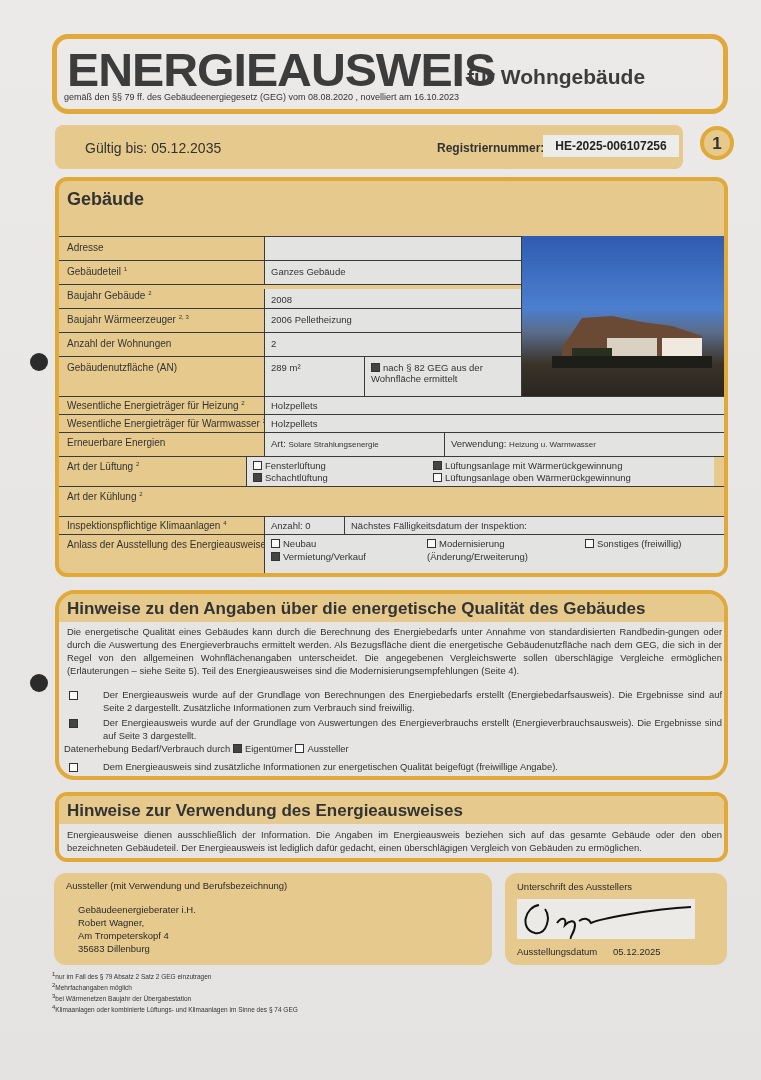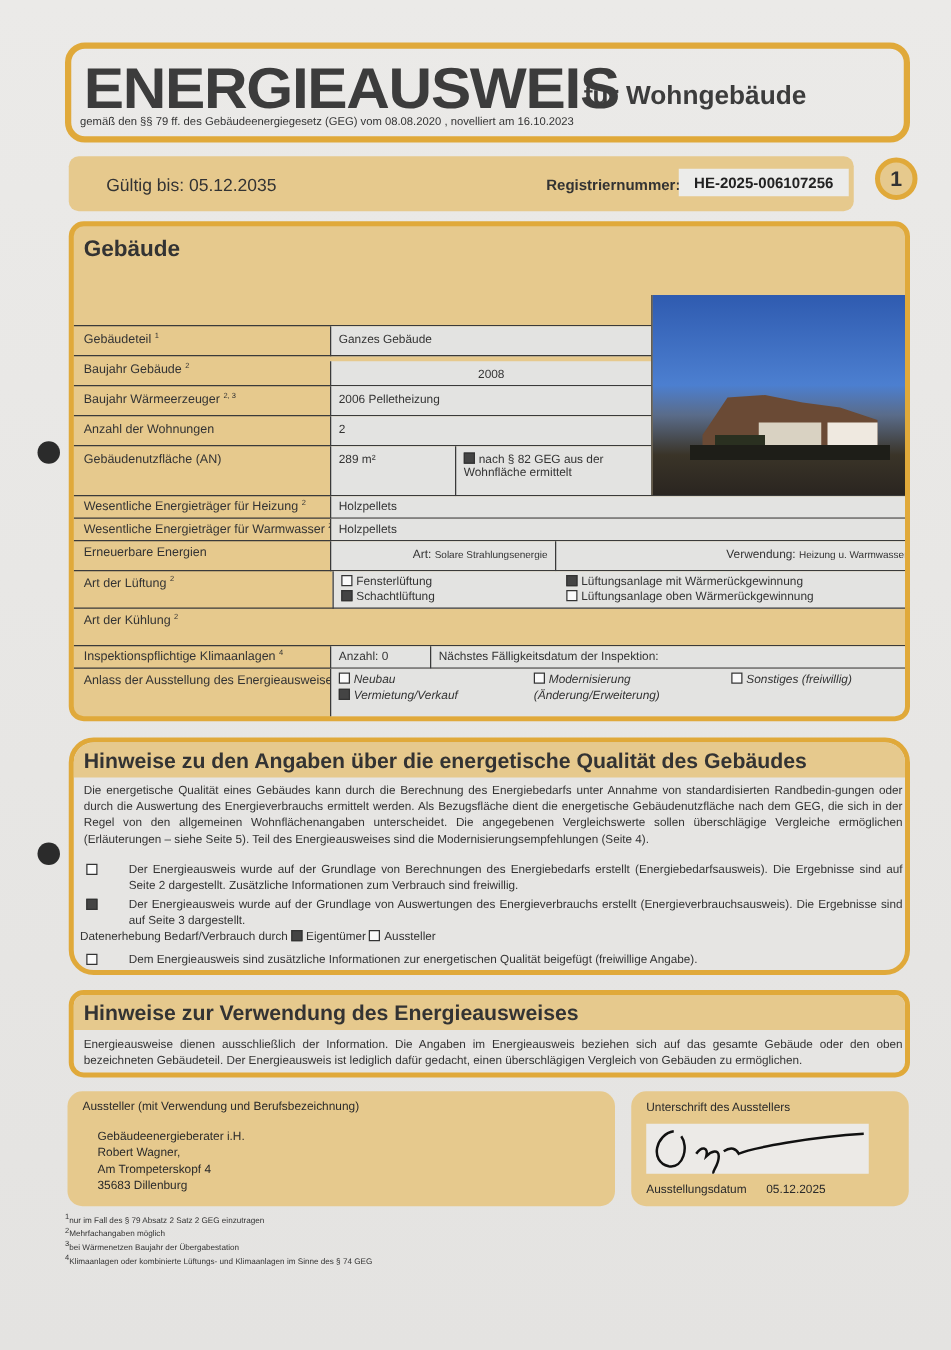--- a/index.html
+++ b/index.html
@@ -59,27 +59,31 @@
   <div class="valid">
     <div class="valid-left">Gültig bis: 05.12.2035</div>
     <div class="reg-label">Registriernummer:</div>
     <div class="reg-val">HE-2025-006107256</div>
   </div>
   <div class="pagenum">1</div>
 
   <div class="geb">
     <div class="sec-title">Gebäude</div>
 
+    <div class="row" style="top:55px;width:462px;">
+      <span class="lbl" style="top:5px">Adresse</span>
+      <div class="cell" style="left:205px;top:0;width:257px;height:24px;"></div>
+    </div>
     <div class="row" style="top:79px;width:462px;">
       <span class="lbl" style="top:5px"><span>Gebäudeteil</span> <sup>1</sup></span>
       <div class="cell" style="left:205px;top:0;width:257px;height:24px;">Ganzes Gebäude</div>
     </div>
     <div class="row" style="top:103px;width:462px;">
       <span class="lbl" style="top:5px"><span>Baujahr Gebäude</span> <sup>2</sup></span>
-      <div class="cell" style="left:205px;top:4px;width:257px;height:24px;text-align:center;">2008</div>
+      <div class="cell" style="left:205px;top:4px;width:257px;height:24px;">2008</div>
     </div>
     <div class="row" style="top:127px;width:462px;">
       <span class="lbl" style="top:5px"><span>Baujahr Wärmeerzeuger</span> <sup>2, 3</sup></span>
       <div class="cell" style="left:205px;top:0;width:257px;height:24px;">2006 Pelletheizung</div>
     </div>
     <div class="row" style="top:151px;width:462px;">
       <span class="lbl" style="top:5px">Anzahl der Wohnungen</span>
       <div class="cell" style="left:205px;top:0;width:257px;height:24px;">2</div>
     </div>
     <div class="row" style="top:175px;width:462px;height:40px;">
@@ -99,45 +103,45 @@
     </div>
 
     <div class="row" style="top:215px;width:673px;height:18px;">
       <span class="lbl" style="top:3px"><span>Wesentliche Energieträger für Heizung</span> <sup>2</sup></span>
       <div class="cell" style="left:205px;top:0;width:468px;height:18px;padding-top:3px;">Holzpellets</div>
     </div>
     <div class="row" style="top:233px;width:673px;height:18px;">
       <span class="lbl" style="top:3px"><span>Wesentliche Energieträger für Warmwasser</span> <sup>2</sup></span>
       <div class="cell" style="left:205px;top:0;width:468px;height:18px;padding-top:3px;">Holzpellets</div>
     </div>
-    <div class="row" style="top:251px;width:673px;height:24px;text-align:right;">
+    <div class="row" style="top:251px;width:673px;height:24px;">
       <span class="lbl" style="top:4px">Erneuerbare Energien</span>
       <div class="cell" style="left:385px;top:0;width:288px;height:24px;"><span>Verwendung:</span> <span style="font-size:8px">Heizung u. Warmwasser</span></div>
       <div class="cell" style="left:205px;top:0;width:180px;height:24px;"><span>Art:</span> <span style="font-size:8px">Solare Strahlungsenergie</span></div>
     </div>
     <div class="row" style="top:275px;width:673px;height:30px;">
       <span class="lbl" style="top:4px"><span>Art der Lüftung</span> <sup>2</sup></span>
-      <div class="cell" style="left:207px;top:0;width:468px;height:30px;padding:3px 11px;line-height:12px;">
+      <div class="cell" style="left:187px;top:0;width:468px;height:30px;padding:3px 11px;line-height:12px;">
         <div style="position:absolute;left:6px;top:3px;"><span class="chk"></span><span>Fensterlüftung</span></div>
         <div style="position:absolute;left:6px;top:15px;"><span class="chk on"></span><span>Schachtlüftung</span></div>
         <div style="position:absolute;left:186px;top:3px;"><span class="chk on"></span><span>Lüftungsanlage mit Wärmerückgewinnung</span></div>
         <div style="position:absolute;left:186px;top:15px;"><span class="chk"></span><span>Lüftungsanlage oben Wärmerückgewinnung</span></div>
       </div>
     </div>
     <div class="row" style="top:305px;width:673px;height:30px;">
       <span class="lbl" style="top:4px"><span>Art der Kühlung</span> <sup>2</sup></span>
     </div>
     <div class="row" style="top:335px;width:673px;height:18px;">
       <span class="lbl" style="top:3px"><span>Inspektionspflichtige Klimaanlagen</span> <sup>4</sup></span>
       <div class="cell" style="left:205px;top:0;width:80px;height:18px;padding-top:3px;">Anzahl: 0</div>
       <div class="cell" style="left:285px;top:0;width:388px;height:18px;padding-top:3px;">Nächstes Fälligkeitsdatum der Inspektion:</div>
     </div>
     <div class="row" style="top:353px;width:673px;height:43px;">
       <span class="lbl" style="top:4px">Anlass der Ausstellung des Energieausweises</span>
-      <div class="cell" style="left:205px;top:0;width:468px;height:43px;font-style:italic;">
+      <div class="cell" style="left:205px;top:0;width:468px;height:43px;">
         <div style="position:absolute;left:6px;top:3px;"><span class="chk"></span><span>Neubau</span></div>
         <div style="position:absolute;left:6px;top:16px;"><span class="chk on"></span><span>Vermietung/Verkauf</span></div>
         <div style="position:absolute;left:162px;top:3px;"><span class="chk"></span><span>Modernisierung</span></div>
         <div style="position:absolute;left:162px;top:16px;">(Änderung/Erweiterung)</div>
         <div style="position:absolute;left:320px;top:3px;"><span class="chk"></span><span>Sonstiges (freiwillig)</span></div>
       </div>
     </div>
   </div>
 
   <div class="hin">

